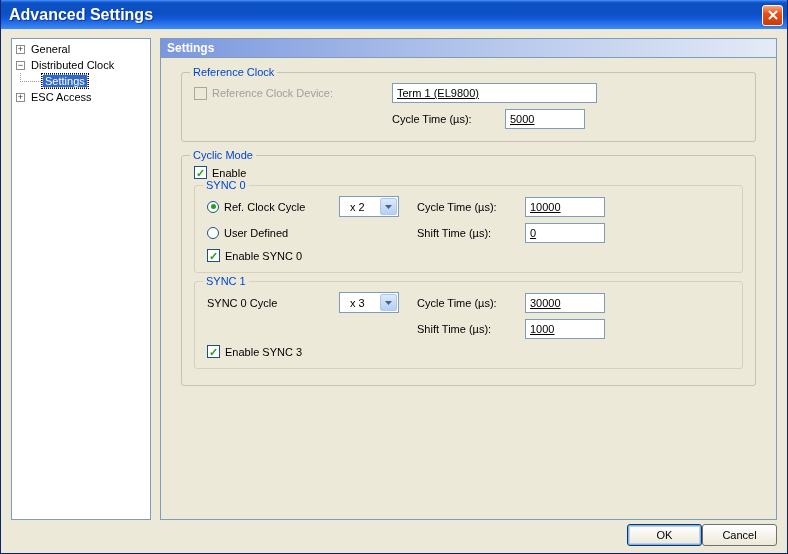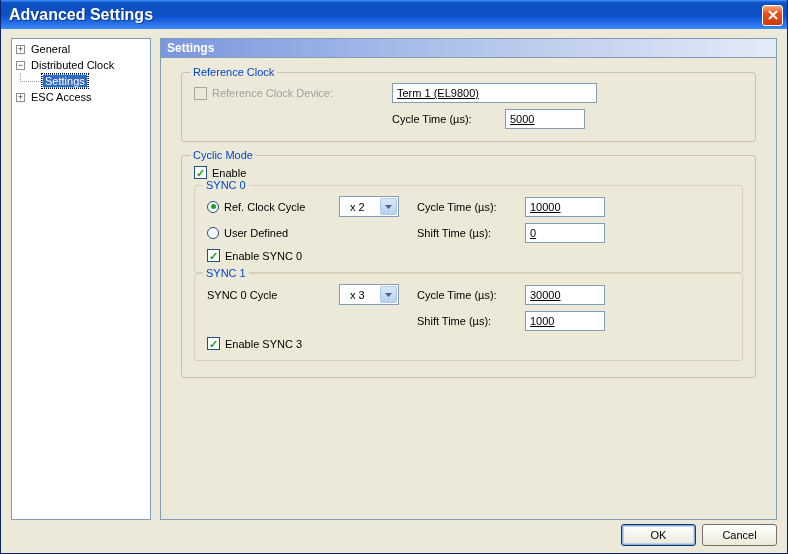--- a/index.html
+++ b/index.html
@@ -210,21 +210,21 @@
     border-radius: 3px;
     padding: 10px 12px 10px 12px;
     margin-top: 6px;
     position: relative;
   }
   .inner-group .groupbox-title { color: #0046d5; }
   .field-lbl { width: 85px; }
   .buttons {
     display: flex;
     justify-content: flex-end;
-    gap: 6px;
+    gap: 0;
     padding: 4px 10px 0 0;
     height: 30px;
   }
   .btn {
     min-width: 75px;
     height: 22px;
     background: linear-gradient(to bottom, #fff, #ece9d8);
     border: 1px solid #707070;
     border-radius: 3px;
     font-family: Tahoma, sans-serif;
@@ -315,21 +315,21 @@
             <span class="field-lbl">Shift Time (µs):</span>
             <span style="width:23px"></span>
             <input class="input-text small" value="0" style="">
           </div>
           <div class="row nomargin" style="margin-top:4px">
             <span class="chk checked"></span>
             <span>Enable SYNC 0</span>
           </div>
         </div>
 
-        <div class="inner-group" style="margin-top:0">
+        <div class="inner-group" style="margin-top:8px">
           <span class="groupbox-title">SYNC 1</span>
           <div class="row">
             <span style="width:132px;padding-left:0px">SYNC 0 Cycle</span>
             <div class="combo">
               <span>x 3</span>
               <div class="combo-btn">
                 <svg viewBox="0 0 7 4">
                     <path d="M0 0 L3.5 4 L7 0 Z" fill="#4d6185"></path>
                   </svg>
               </div>

